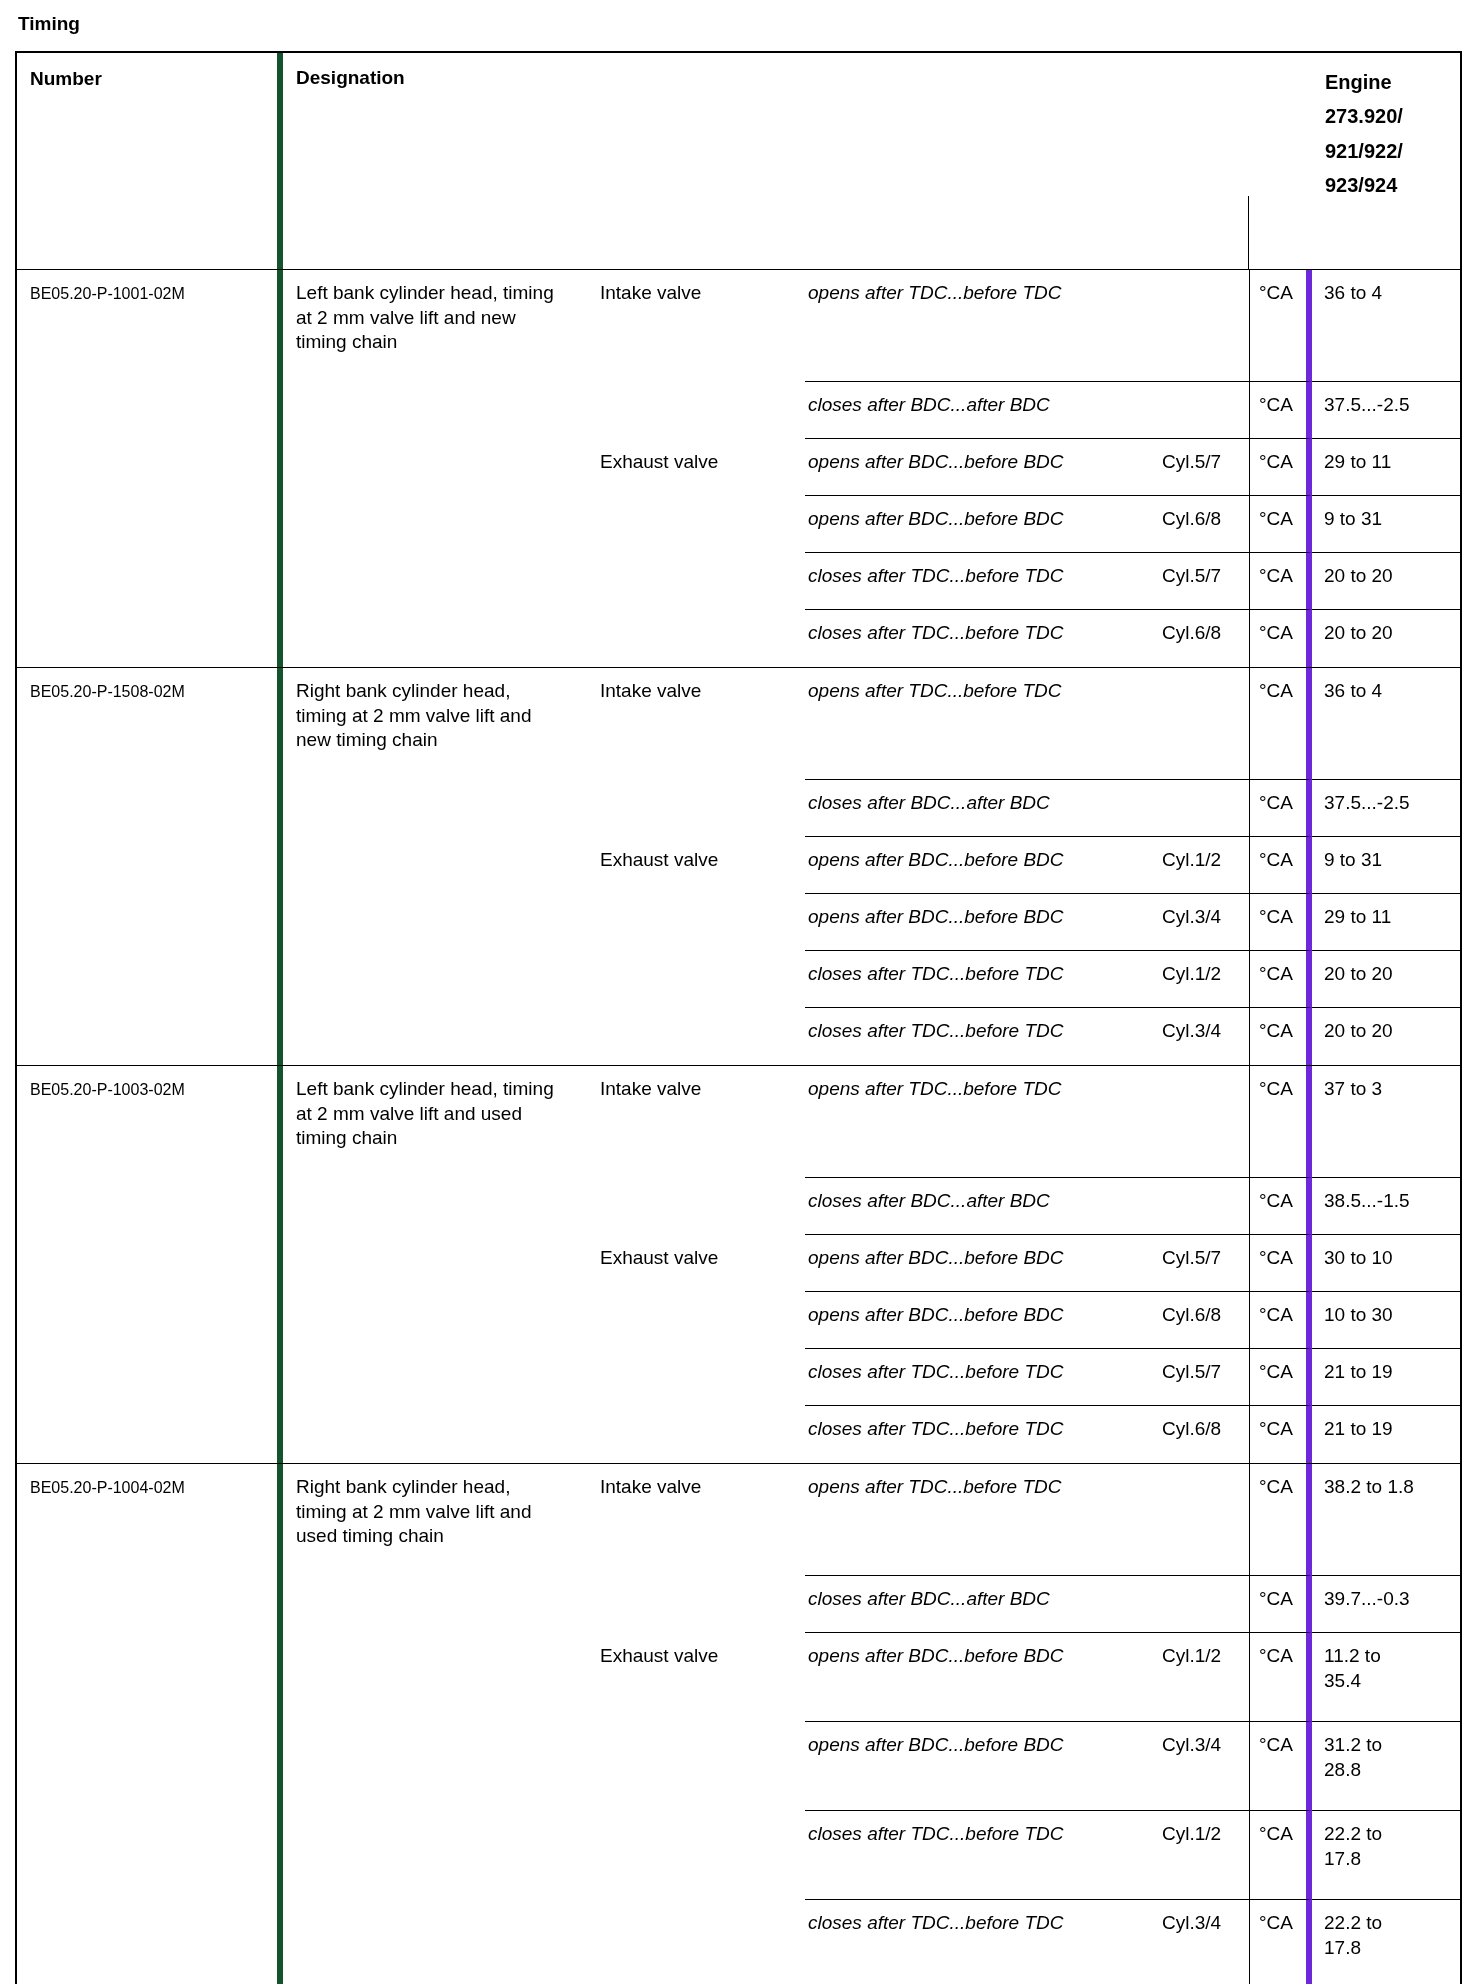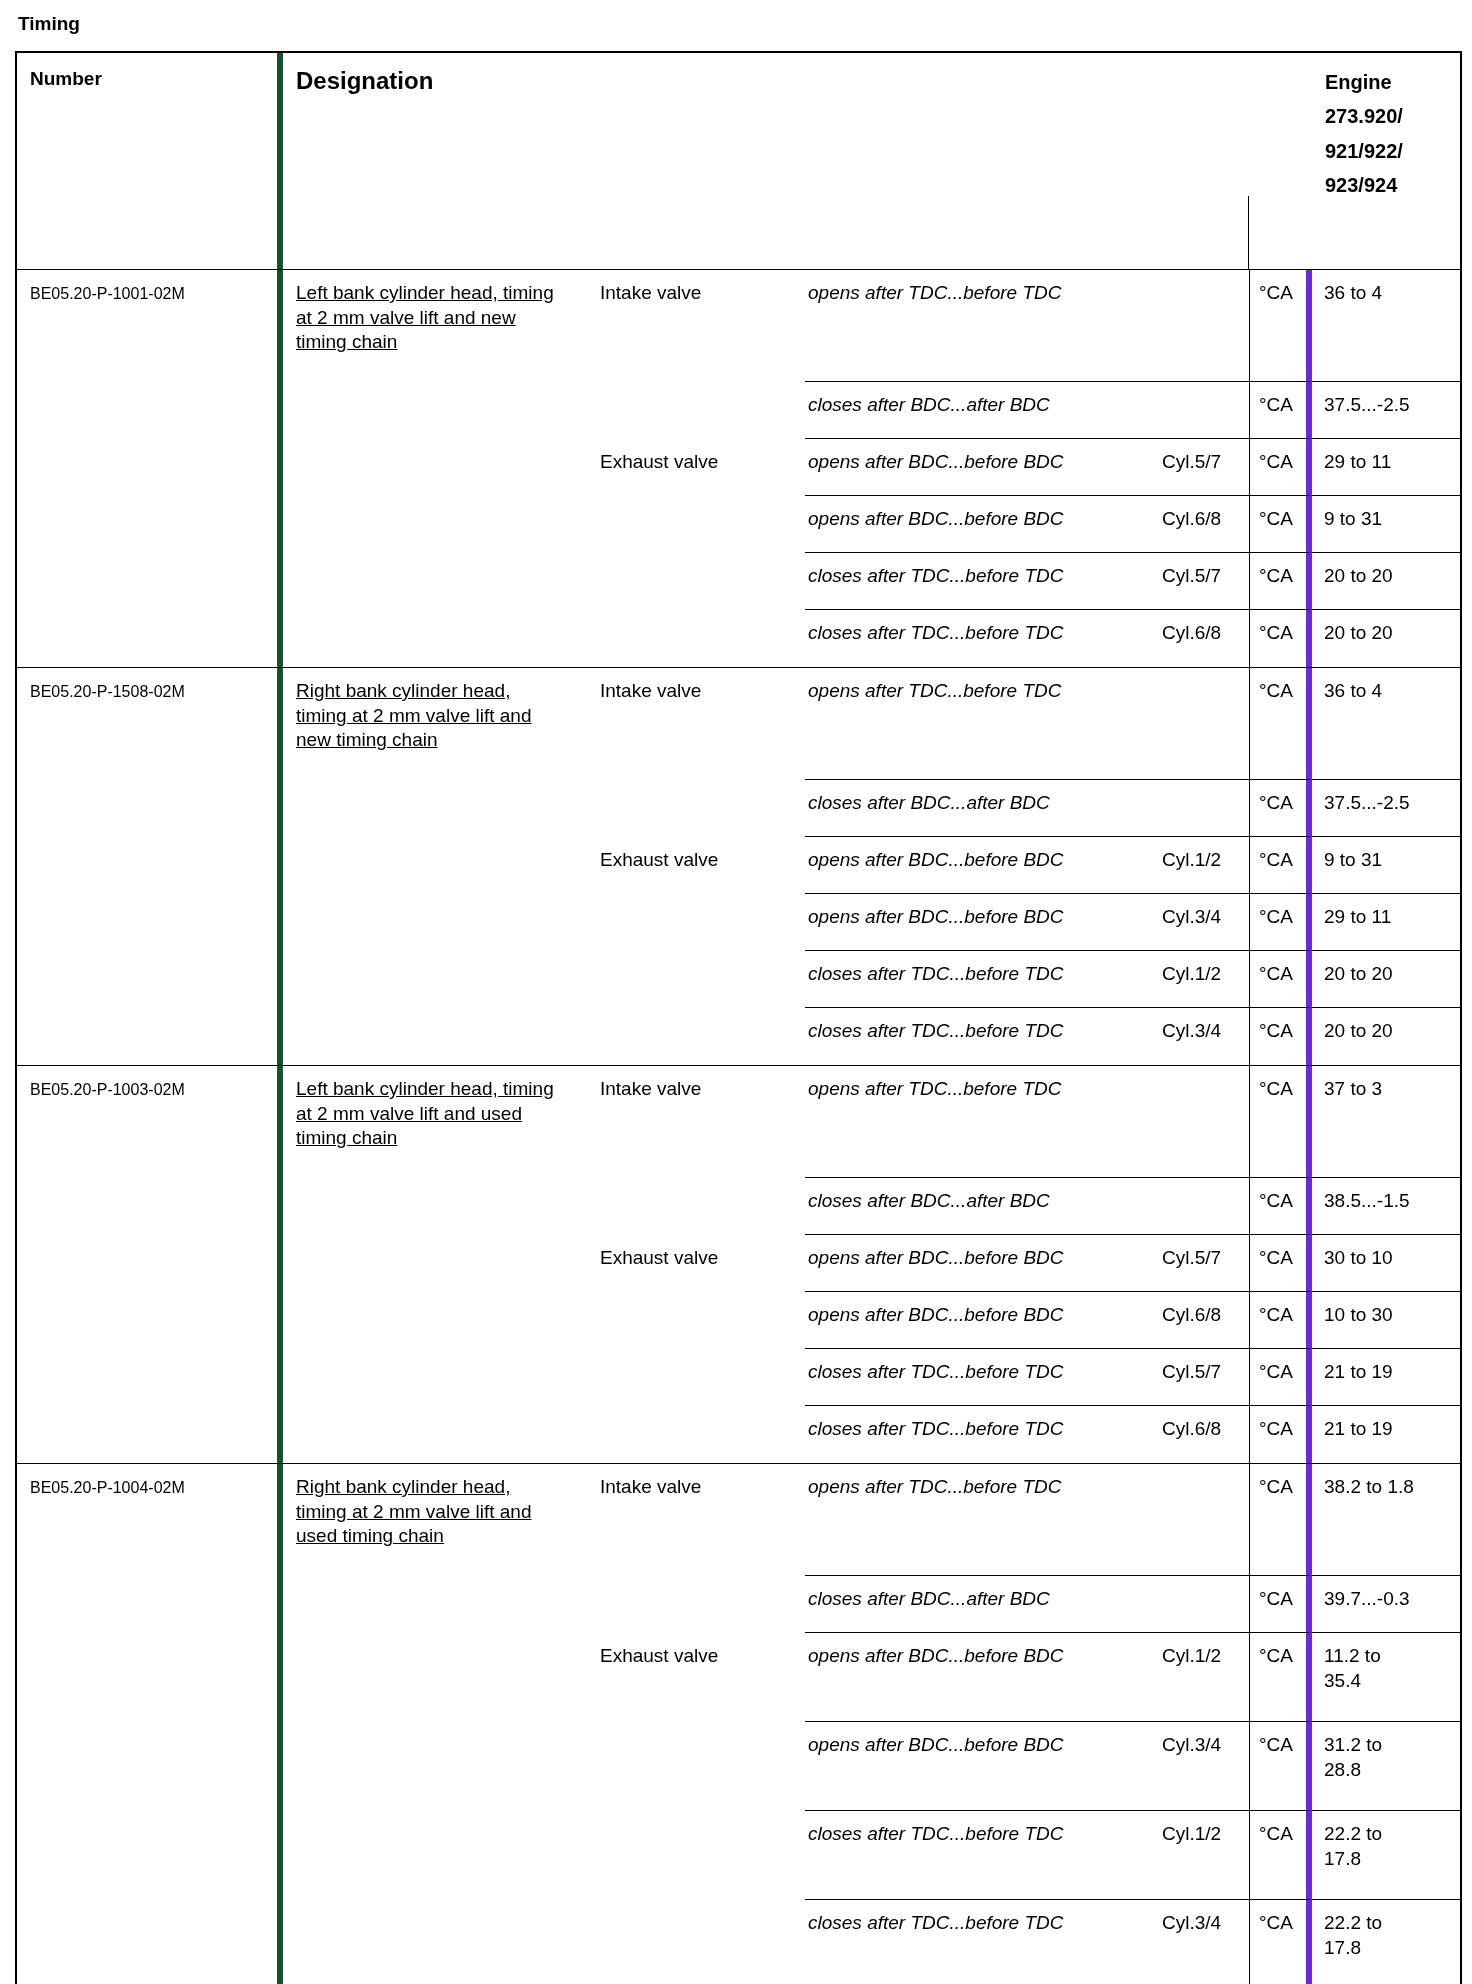--- a/index.html
+++ b/index.html
@@ -49,21 +49,21 @@
     font-weight: bold;
   }
   .header-main {
     flex: 1 1 auto;
     display: grid;
     grid-template-columns: 314px 208px 355px 89px 63px 1fr;
   }
   .hc-designation {
     grid-column: 1 / span 3;
     padding: 14px 0 0 13px;
-    font-size: 24px;
+    font-size: 19px;
     font-weight: bold;
   }
   .hc-cyl { }
   .hc-unit {
     position: relative;
   }
   .hc-unit .partial-line {
     position: absolute;
     left: -1px;
     bottom: 0;
@@ -98,21 +98,20 @@
     min-height: 57px;
     font-size: 19px;
     line-height: 1.3;
   }
   .spec-row.first { min-height: 112px; }
   .spec-row.wrap2 { min-height: 89px; }
 
   .c-designation {
     padding: 11px 10px 6px 13px;
     white-space: pre-line;
-    text-decoration: underline;
   }
   .c-valve {
     padding: 11px 6px 0 3px;
   }
   .c-desc {
     padding: 11px 6px 0 3px;
     font-style: italic;
   }
   .c-cyl {
     padding: 11px 4px 0 2px;

